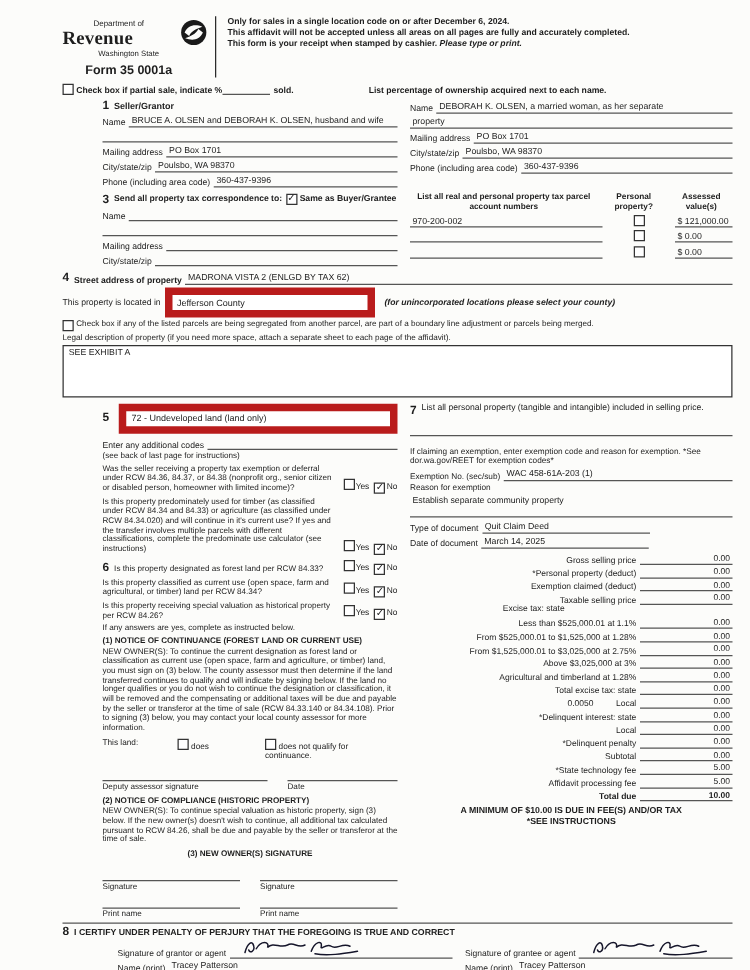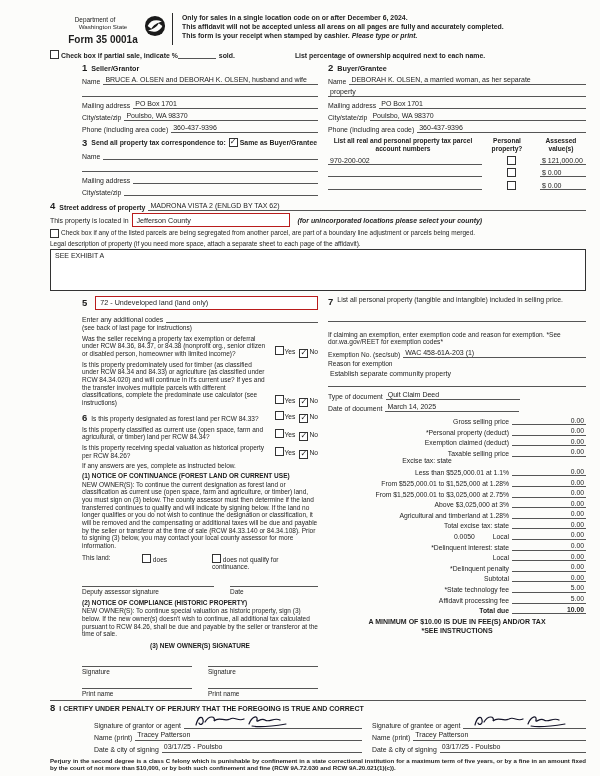--- a/index.html
+++ b/index.html
@@ -40,21 +40,21 @@
   .yn .cb{margin-right:1px;margin-left:4px;}
   
   .ptab{font-size:6.6px;}
   .phead{display:flex;font-weight:bold;text-align:center;line-height:1.15;}
   .pc1{width:150px;flex:none;} .pc2{width:58px;flex:none;} .pc3{flex:1;}
   .prow{display:flex;align-items:flex-end;height:12.5px;}
   .prow .num{width:150px;flex:none;border-bottom:.9px solid #555;font-size:7px;padding:0 2px;}
   .prow .ppc{width:58px;flex:none;text-align:center;}
   .prow .val{flex:1;border-bottom:.9px solid #555;font-size:7px;padding:0 2px;}
   
-  .selbox{display:inline-block;border:1px solid #b91c1c;padding:1.5px 4px;font-size:7.2px;background:#fff;}
+  .selbox{display:inline-block;border:6px solid #b91c1c;padding:1.5px 4px;font-size:7.2px;background:#fff;}
   .legalbox{border:1px solid #333;height:36px;font-size:7px;padding:2px 4px;margin-top:1px;background:#fff;}
   
   .tl{display:flex;align-items:flex-end;height:10.6px;font-size:6.8px;}
   .tl .lbl{white-space:nowrap;}
   .tl .fill{flex:1;border-bottom:.9px solid #555;display:flex;justify-content:flex-end;
             margin-left:3px;padding:0 2px 0.5px;}
   .exhead{font-size:6.8px;text-align:center;height:9px;margin-right:60px;}
   .minnote{font-size:7px;font-weight:bold;text-align:center;line-height:1.3;margin-top:3px;}
   
   .sigline{display:flex;align-items:flex-end;font-size:6.8px;margin-top:3px;}
@@ -74,20 +74,21 @@
   <div class="hdr">
     <div class="logo">
       <div class="mark">
         <svg width="22" height="22" viewBox="0 0 24 24">
           <circle cx="12" cy="12" r="11" fill="#1a1a1a"></circle>
           <path d="M4 12 C7 5.5 13 4.5 19.5 7 C15 8.5 10 10.5 8 15 Z" fill="#fcfcfa"></path>
           <path d="M20 12 C17 18.5 11 19.5 4.5 17 C9 15.5 14 13.5 16 9 Z" fill="#fcfcfa"></path>
         </svg>
       </div>
       <div class="dept">Department of</div>
+      <div class="rev">Revenue</div>
       <div class="wa">Washington State</div>
       <div class="formno">Form 35 0001a</div>
     </div>
     <div class="vdiv"></div>
     <div class="tblock">
       <div class="note b">Only for sales in a single location code on or after December 6, 2024.</div>
       <div class="note b">This affidavit will not be accepted unless all areas on all pages are fully and accurately completed.</div>
       <div class="note b">
         <span>This form is your receipt when stamped by cashier.</span>
         <span class="i">Please type or print.</span>
@@ -120,21 +121,20 @@
       <div class="fl">
           <span class="lab">City/state/zip</span>
           <span class="uval">Poulsbo, WA 98370</span>
         </div>
       <div class="fl">
           <span class="lab">Phone (including area code)</span>
           <span class="uval">360-437-9396</span>
         </div>
     </div>
     <div class="rcol">
-      <div style="font-size:7.2px;"><span class="secnum">2</span><span class="b">Buyer/Grantee</span></div>
       <div class="fl">
           <span class="lab">Name</span>
           <span class="uval">DEBORAH K. OLSEN, a married woman, as her separate</span>
         </div>
       <div class="fl">
           <span class="uval">property</span>
         </div>
       <div class="fl">
           <span class="lab">Mailing address</span>
           <span class="uval">PO Box 1701</span>

